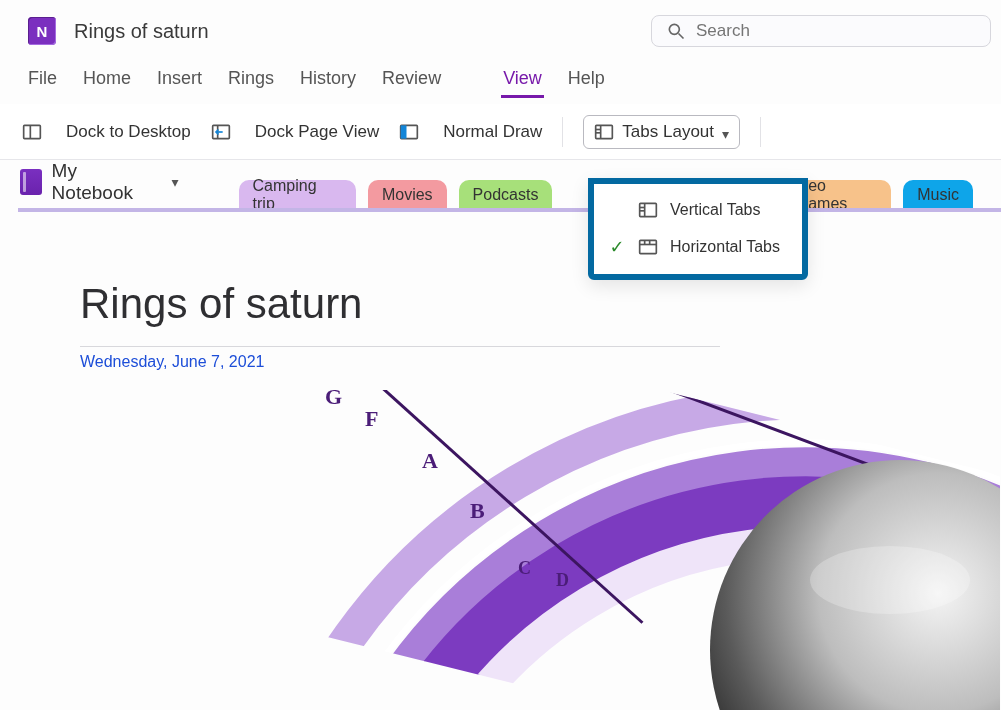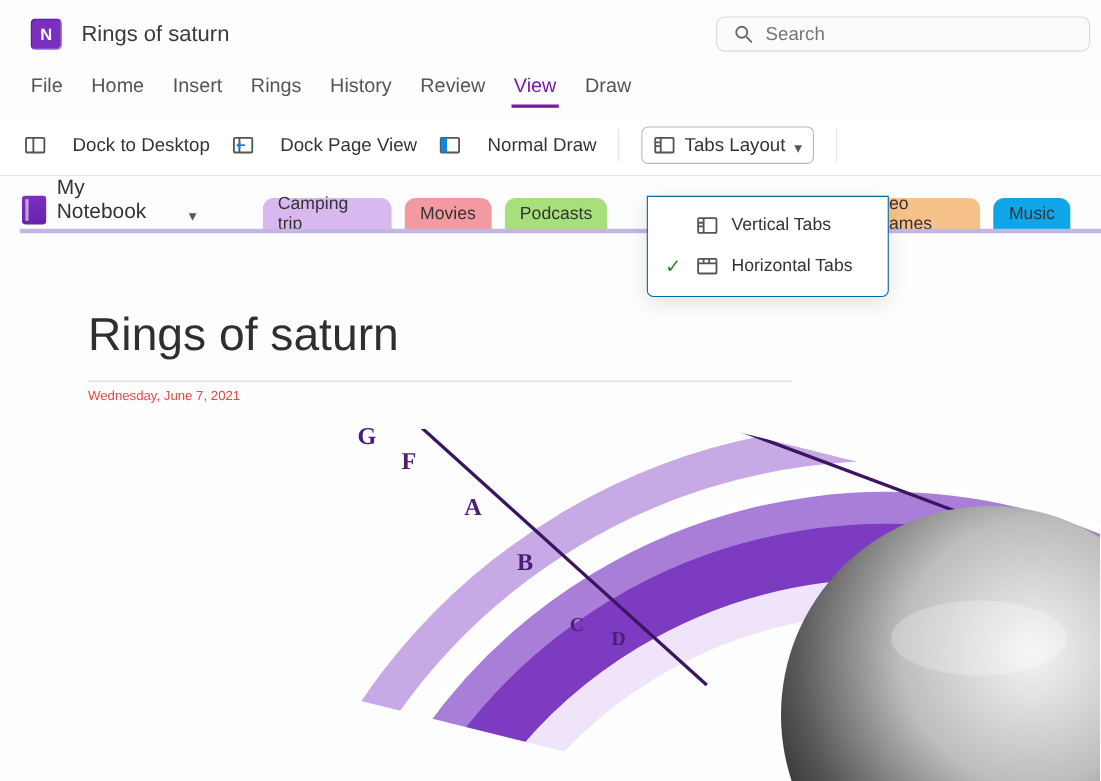--- a/index.html
+++ b/index.html
@@ -51,20 +51,21 @@
     height: 42px;
     align-items: flex-start;
     border-bottom: 1px solid transparent;
     font-size: 18px;
     color: #555;
   }
   .menubar .item { cursor: pointer; padding: 6px 2px; }
   .menubar .item.active {
     color: #7719aa;
     border-bottom: 3px solid #7719aa;
+    margin-left: 36px;
   }
 
   
   .ribbon {
     display: flex; align-items: center; gap: 20px;
     height: 56px;
     padding: 0 22px;
     border-bottom: 1px solid #e6e6ea;
     background: #fff;
     font-size: 17px;
@@ -80,21 +81,21 @@
     padding: 6px 10px;
     cursor: pointer;
   }
 
   
   .dropdown {
     position: absolute;
     left: 588px; top: 178px;
     width: 220px;
     background: #fff;
-    border: 1px solid #0369a1;
+    border: 6px solid #0369a1;
     border-radius: 0 0 6px 6px;
     box-shadow: 0 6px 18px rgba(0,0,0,.10);
     padding: 8px 0;
     z-index: 50;
   }
   .dropdown .d-item {
     display: flex; align-items: center; gap: 12px;
     padding: 8px 14px;
     font-size: 16px;
     color: #333;
@@ -103,21 +104,21 @@
   .check { width: 18px; color: #2a8a2a; font-size: 18px; text-align: center; }
 
   
   .sections {
     display: flex; align-items: flex-end; gap: 0;
     height: 50px;
     padding: 0 16px 0 20px;
     position: relative;
   }
   .notebook-btn {
-    display: inline-flex; align-items: flex-end; gap: 10px;
+    display: inline-flex; align-items: center; gap: 10px;
     font-size: 19px; color: #333; cursor: pointer;
     margin-right: 60px;
     padding-bottom: 6px;
   }
   .nb-icon {
     width: 22px; height: 26px; border-radius: 3px;
     background: linear-gradient(#7a2fc0,#6a22ad);
     position: relative;
   }
   .nb-icon::after {
@@ -150,21 +151,21 @@
     padding: 70px 60px 0 80px;
     position: relative;
   }
   .page h1 {
     font-size: 42px; font-weight: 400; color: #2f2f32;
   }
   .page hr {
     border: none; border-top: 1px solid #d8d8dc;
     margin: 18px 0 6px 0; width: 640px;
   }
-  .page .date { color: #ef4444; font-size: 12px; }
+  .page .date { color: #1d4ed8; font-size: 16px; }
 
   .saturn-wrap {
     position: absolute;
     left: 280px; top: 180px;
     width: 720px; height: 320px;
     overflow: visible;
   }
   .ring-label {
     position: absolute;
     font-family: "Segoe Script","Comic Sans MS",cursive;
@@ -190,21 +191,21 @@
 </div>
 
 <div class="menubar">
   <div class="item">File</div>
   <div class="item">Home</div>
   <div class="item">Insert</div>
   <div class="item">Rings</div>
   <div class="item">History</div>
   <div class="item">Review</div>
   <div class="item active">View</div>
-  <div class="item">Draw</div>
+  <div class="item">Help</div>
 </div>
 
 <div class="ribbon">
   <div class="cmd">
     <svg class="icon16" viewBox="0 0 24 24" fill="none" stroke="#555" stroke-width="2">
       <rect x="2" y="4" width="20" height="16" rx="1"></rect>
         <line x1="10" y1="4" x2="10" y2="20"></line>
     </svg>
     <span>Dock to Desktop</span>
   </div>

